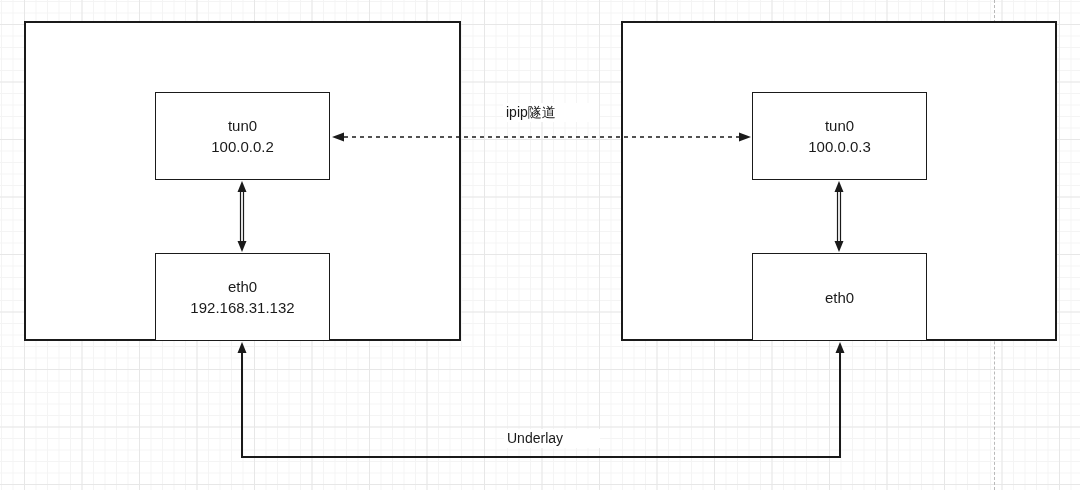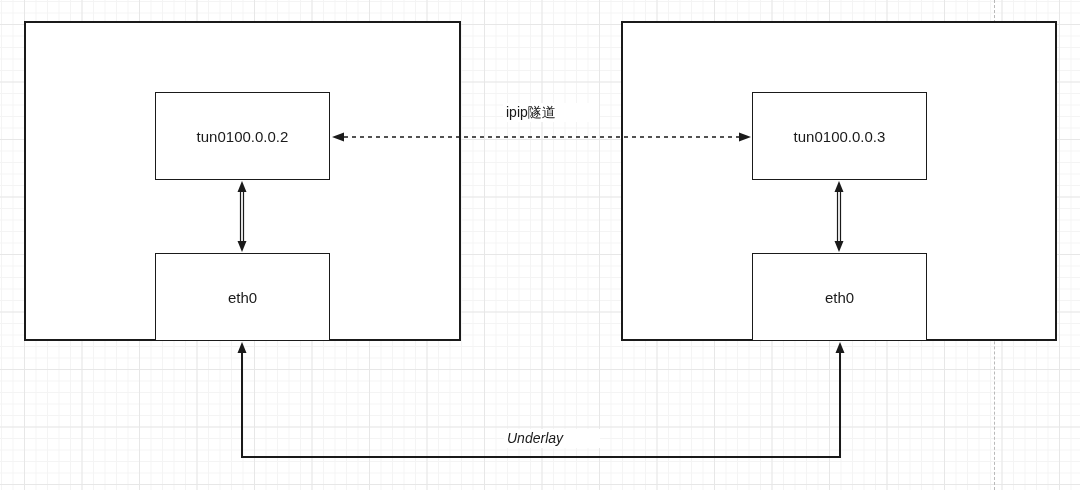--- a/index.html
+++ b/index.html
@@ -28,21 +28,21 @@
     border:2px solid #1a1a1a;
     box-sizing:border-box;
   }
   .host-left{left:24px;top:21px;width:437px;height:320px;}
   .host-right{left:621px;top:21px;width:436px;height:320px;}
   .iface-box{
     position:absolute;
     background:#ffffff;
     border:1.5px solid #1a1a1a;
     box-sizing:border-box;
-    display:flex;
+    display:flex;flex-direction:column;
     align-items:center;justify-content:center;
     font-size:15px;line-height:21px;
     text-align:center;
   }
   .tun-left{left:155px;top:92px;width:175px;height:88px;}
   .eth-left{left:155px;top:253px;width:175px;height:88px;}
   .tun-right{left:752px;top:92px;width:175px;height:88px;}
   .eth-right{left:752px;top:253px;width:175px;height:88px;}
   .connector-layer{
     position:absolute;left:0;top:0;width:1080px;height:490px;
@@ -50,21 +50,21 @@
   }
   .edge-label{
     position:absolute;
     font-size:14px;line-height:19px;
     text-align:left;
     background:#ffffff;
     padding:0 3px;
     white-space:nowrap;
   }
   .label-tunnel{left:503px;top:103px;width:90px;}
-  .label-underlay{left:504px;top:429px;width:90px;font-style:italic;}
+  .label-underlay{left:504px;top:429px;width:90px;}
 </style>
 </head>
 <body>
 
 <div class="canvas">
 
   <div class="page-boundary"></div>
 
   <div class="host-box host-left"></div>
   <div class="host-box host-right"></div>
@@ -97,20 +97,21 @@
       <polygon points="840,342 835.5,353 844.5,353" fill="#1a1a1a"></polygon>
     </g>
   </svg>
 
   <div class="iface-box tun-left">
     <div>tun0</div>
     <div>100.0.0.2</div>
   </div>
   <div class="iface-box eth-left">
     <div>eth0</div>
+    <div>192.168.31.132</div>
   </div>
   <div class="iface-box tun-right">
     <div>tun0</div>
     <div>100.0.0.3</div>
   </div>
   <div class="iface-box eth-right">
     <div>eth0</div>
   </div>
 
   <div class="edge-label label-tunnel">ipip隧道</div>

